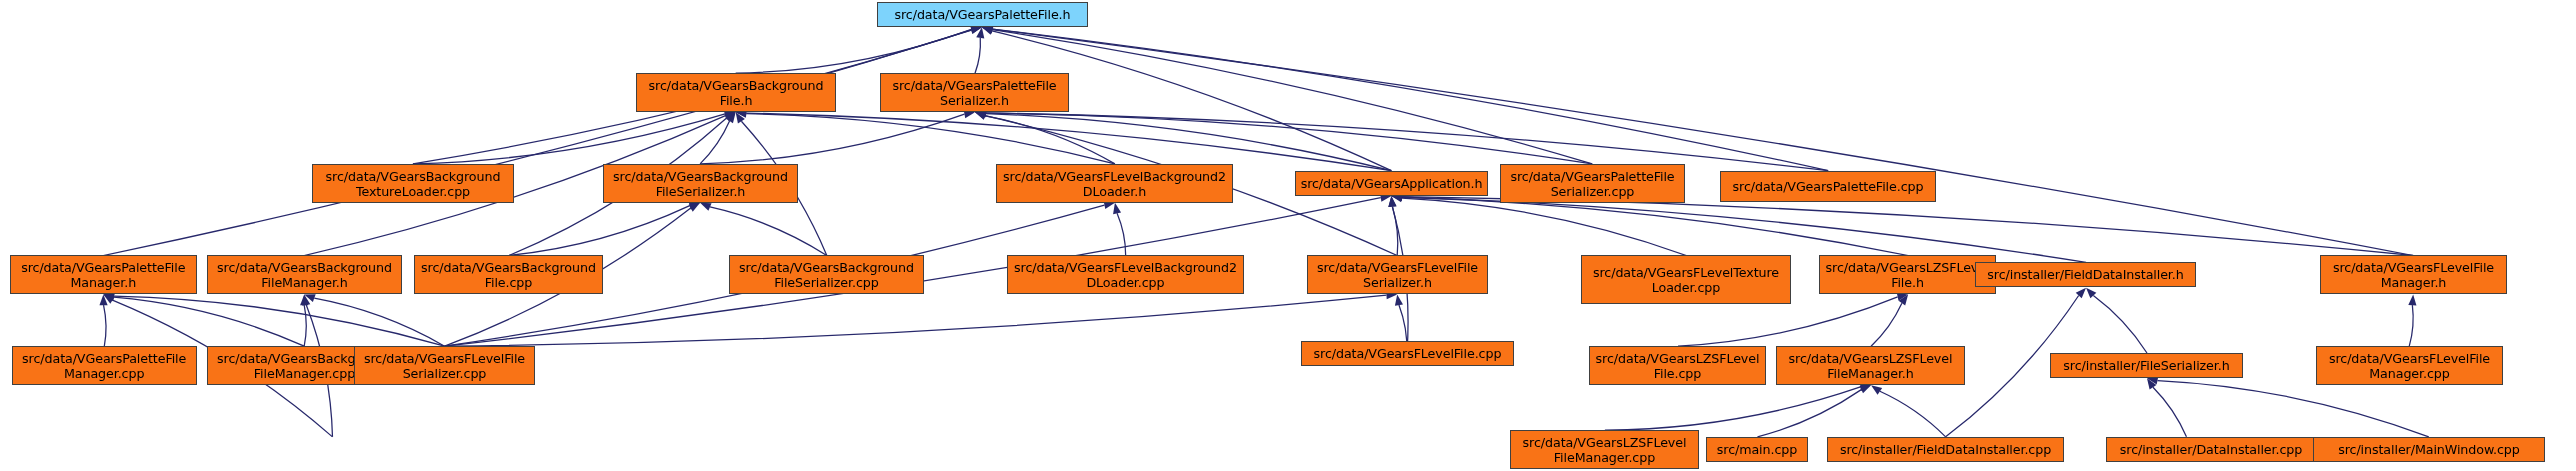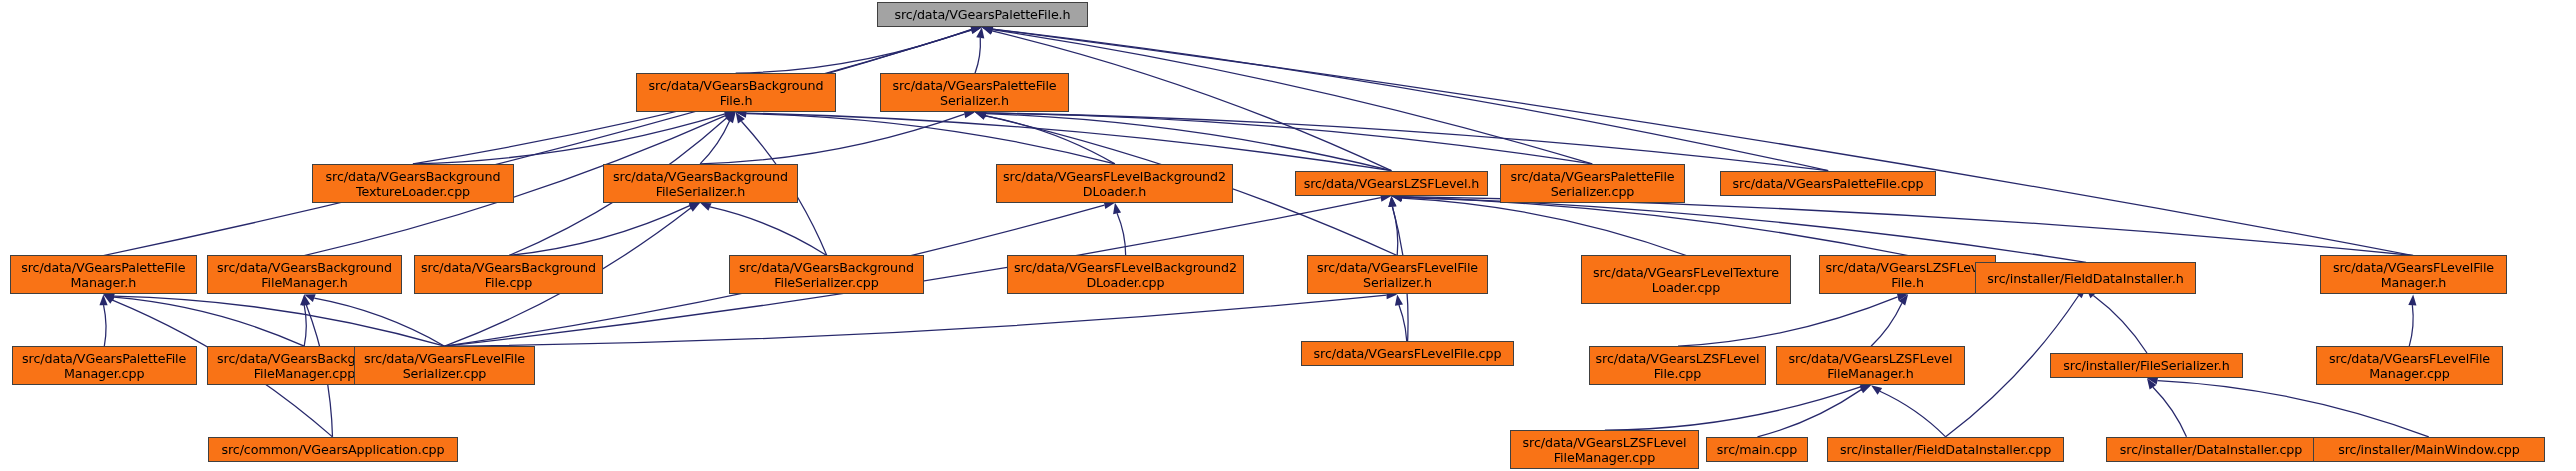--- a/index.html
+++ b/index.html
@@ -22,21 +22,21 @@
     align-items:center;
     justify-content:center;
     text-align:center;
     line-height:1.18;
     font-size:12.7px;
     letter-spacing:-0.1px;
     white-space:pre-line;
     z-index:2;
   }
   .node.root{
-    background:#a3a3a3;
+    background:#7dd3fc;
     border-color:#404040;
   }
   .edge{fill:none;stroke:#27286b;stroke-width:1.3;}
   .arrow{fill:#27286b;stroke:none;}
 </style>
 </head>
 <body>
 
 <div id="graph-root">
   <svg id="edge-layer" viewBox="0 0 2642 484" width="2576" height="472" xmlns="http://www.w3.org/2000/svg">
@@ -149,58 +149,57 @@
     <div class="node" style="left: 636px; top: 73px; width: 200px; height: 39px;">src/data/VGearsBackground
 File.h</div>
     <div class="node" style="left: 880px; top: 73px; width: 189px; height: 39px;">src/data/VGearsPaletteFile
 Serializer.h</div>
     <div class="node" style="left: 312px; top: 164px; width: 202px; height: 39px;">src/data/VGearsBackground
 TextureLoader.cpp</div>
     <div class="node" style="left: 603px; top: 164px; width: 195px; height: 39px;">src/data/VGearsBackground
 FileSerializer.h</div>
     <div class="node" style="left: 996px; top: 164px; width: 237px; height: 39px;">src/data/VGearsFLevelBackground2
 DLoader.h</div>
-    <div class="node" style="left: 1295px; top: 171px; width: 193px; height: 25px;">src/data/VGearsLZSFLevel.h</div>
+    <div class="node" style="left: 1295px; top: 171px; width: 193px; height: 25px;">src/data/VGearsApplication.h</div>
     <div class="node" style="left: 1500px; top: 164px; width: 185px; height: 39px;">src/data/VGearsPaletteFile
 Serializer.cpp</div>
-    <div class="node" style="left: 1720px; top: 171px; width: 216px; height: 25px;">src/data/VGearsPaletteFile.cpp</div>
+    <div class="node" style="left: 1720px; top: 171px; width: 216px; height: 31px;">src/data/VGearsPaletteFile.cpp</div>
     <div class="node" style="left: 9.8px; top: 255px; width: 187px; height: 39px;">src/data/VGearsPaletteFile
 Manager.h</div>
     <div class="node" style="left: 207px; top: 255px; width: 195px; height: 39px;">src/data/VGearsBackground
 FileManager.h</div>
     <div class="node" style="left: 414px; top: 255px; width: 189px; height: 39px;">src/data/VGearsBackground
 File.cpp</div>
     <div class="node" style="left: 729px; top: 255px; width: 195px; height: 39px;">src/data/VGearsBackground
 FileSerializer.cpp</div>
     <div class="node" style="left: 1007px; top: 255px; width: 237px; height: 39px;">src/data/VGearsFLevelBackground2
 DLoader.cpp</div>
     <div class="node" style="left: 1307px; top: 255px; width: 181px; height: 39px;">src/data/VGearsFLevelFile
 Serializer.h</div>
     <div class="node" style="left: 1581px; top: 255px; width: 210px; height: 49px;">src/data/VGearsFLevelTexture
 Loader.cpp</div>
     <div class="node" style="left: 1819px; top: 255px; width: 177px; height: 39px;">src/data/VGearsLZSFLevel
 File.h</div>
-    <div class="node" style="left: 1975px; top: 262px; width: 221px; height: 32px;">src/installer/FieldDataInstaller.h</div>
+    <div class="node" style="left: 1975px; top: 262px; width: 221px; height: 25px;">src/installer/FieldDataInstaller.h</div>
     <div class="node" style="left: 2320px; top: 255px; width: 187px; height: 39px;">src/data/VGearsFLevelFile
 Manager.h</div>
     <div class="node" style="left: 11.7px; top: 346px; width: 185px; height: 39px;">src/data/VGearsPaletteFile
 Manager.cpp</div>
     <div class="node" style="left: 207px; top: 346px; width: 195px; height: 39px;">src/data/VGearsBackground
 FileManager.cpp</div>
     <div class="node" style="left: 354px; top: 346px; width: 181px; height: 39px;">src/data/VGearsFLevelFile
 Serializer.cpp</div>
     <div class="node" style="left: 1301px; top: 341px; width: 213px; height: 25px;">src/data/VGearsFLevelFile.cpp</div>
     <div class="node" style="left: 1589px; top: 346px; width: 177px; height: 39px;">src/data/VGearsLZSFLevel
 File.cpp</div>
     <div class="node" style="left: 1776px; top: 346px; width: 189px; height: 39px;">src/data/VGearsLZSFLevel
 FileManager.h</div>
     <div class="node" style="left: 2050px; top: 353px; width: 193px; height: 25px;">src/installer/FileSerializer.h</div>
     <div class="node" style="left: 2316px; top: 346px; width: 187px; height: 39px;">src/data/VGearsFLevelFile
 Manager.cpp</div>
-    <div class="node" style="left: 208px; top: 437px; width: 250px; height: 25px;">src/common/VGearsApplication.cpp</div>
     <div class="node" style="left: 1510px; top: 430px; width: 189px; height: 39px;">src/data/VGearsLZSFLevel
 FileManager.cpp</div>
     <div class="node" style="left: 1706px; top: 437px; width: 102px; height: 25px; text-align: right;">src/main.cpp</div>
     <div class="node" style="left: 1827px; top: 437px; width: 237px; height: 25px;">src/installer/FieldDataInstaller.cpp</div>
     <div class="node" style="left: 2082px; top: 437px; width: 210px; height: 25px; margin-left: 24px;">src/installer/DataInstaller.cpp</div>
     <div class="node" style="left: 2313px; top: 437px; width: 232px; height: 25px;">src/installer/MainWindow.cpp</div>
   </div>
 
 
 </body></html>

